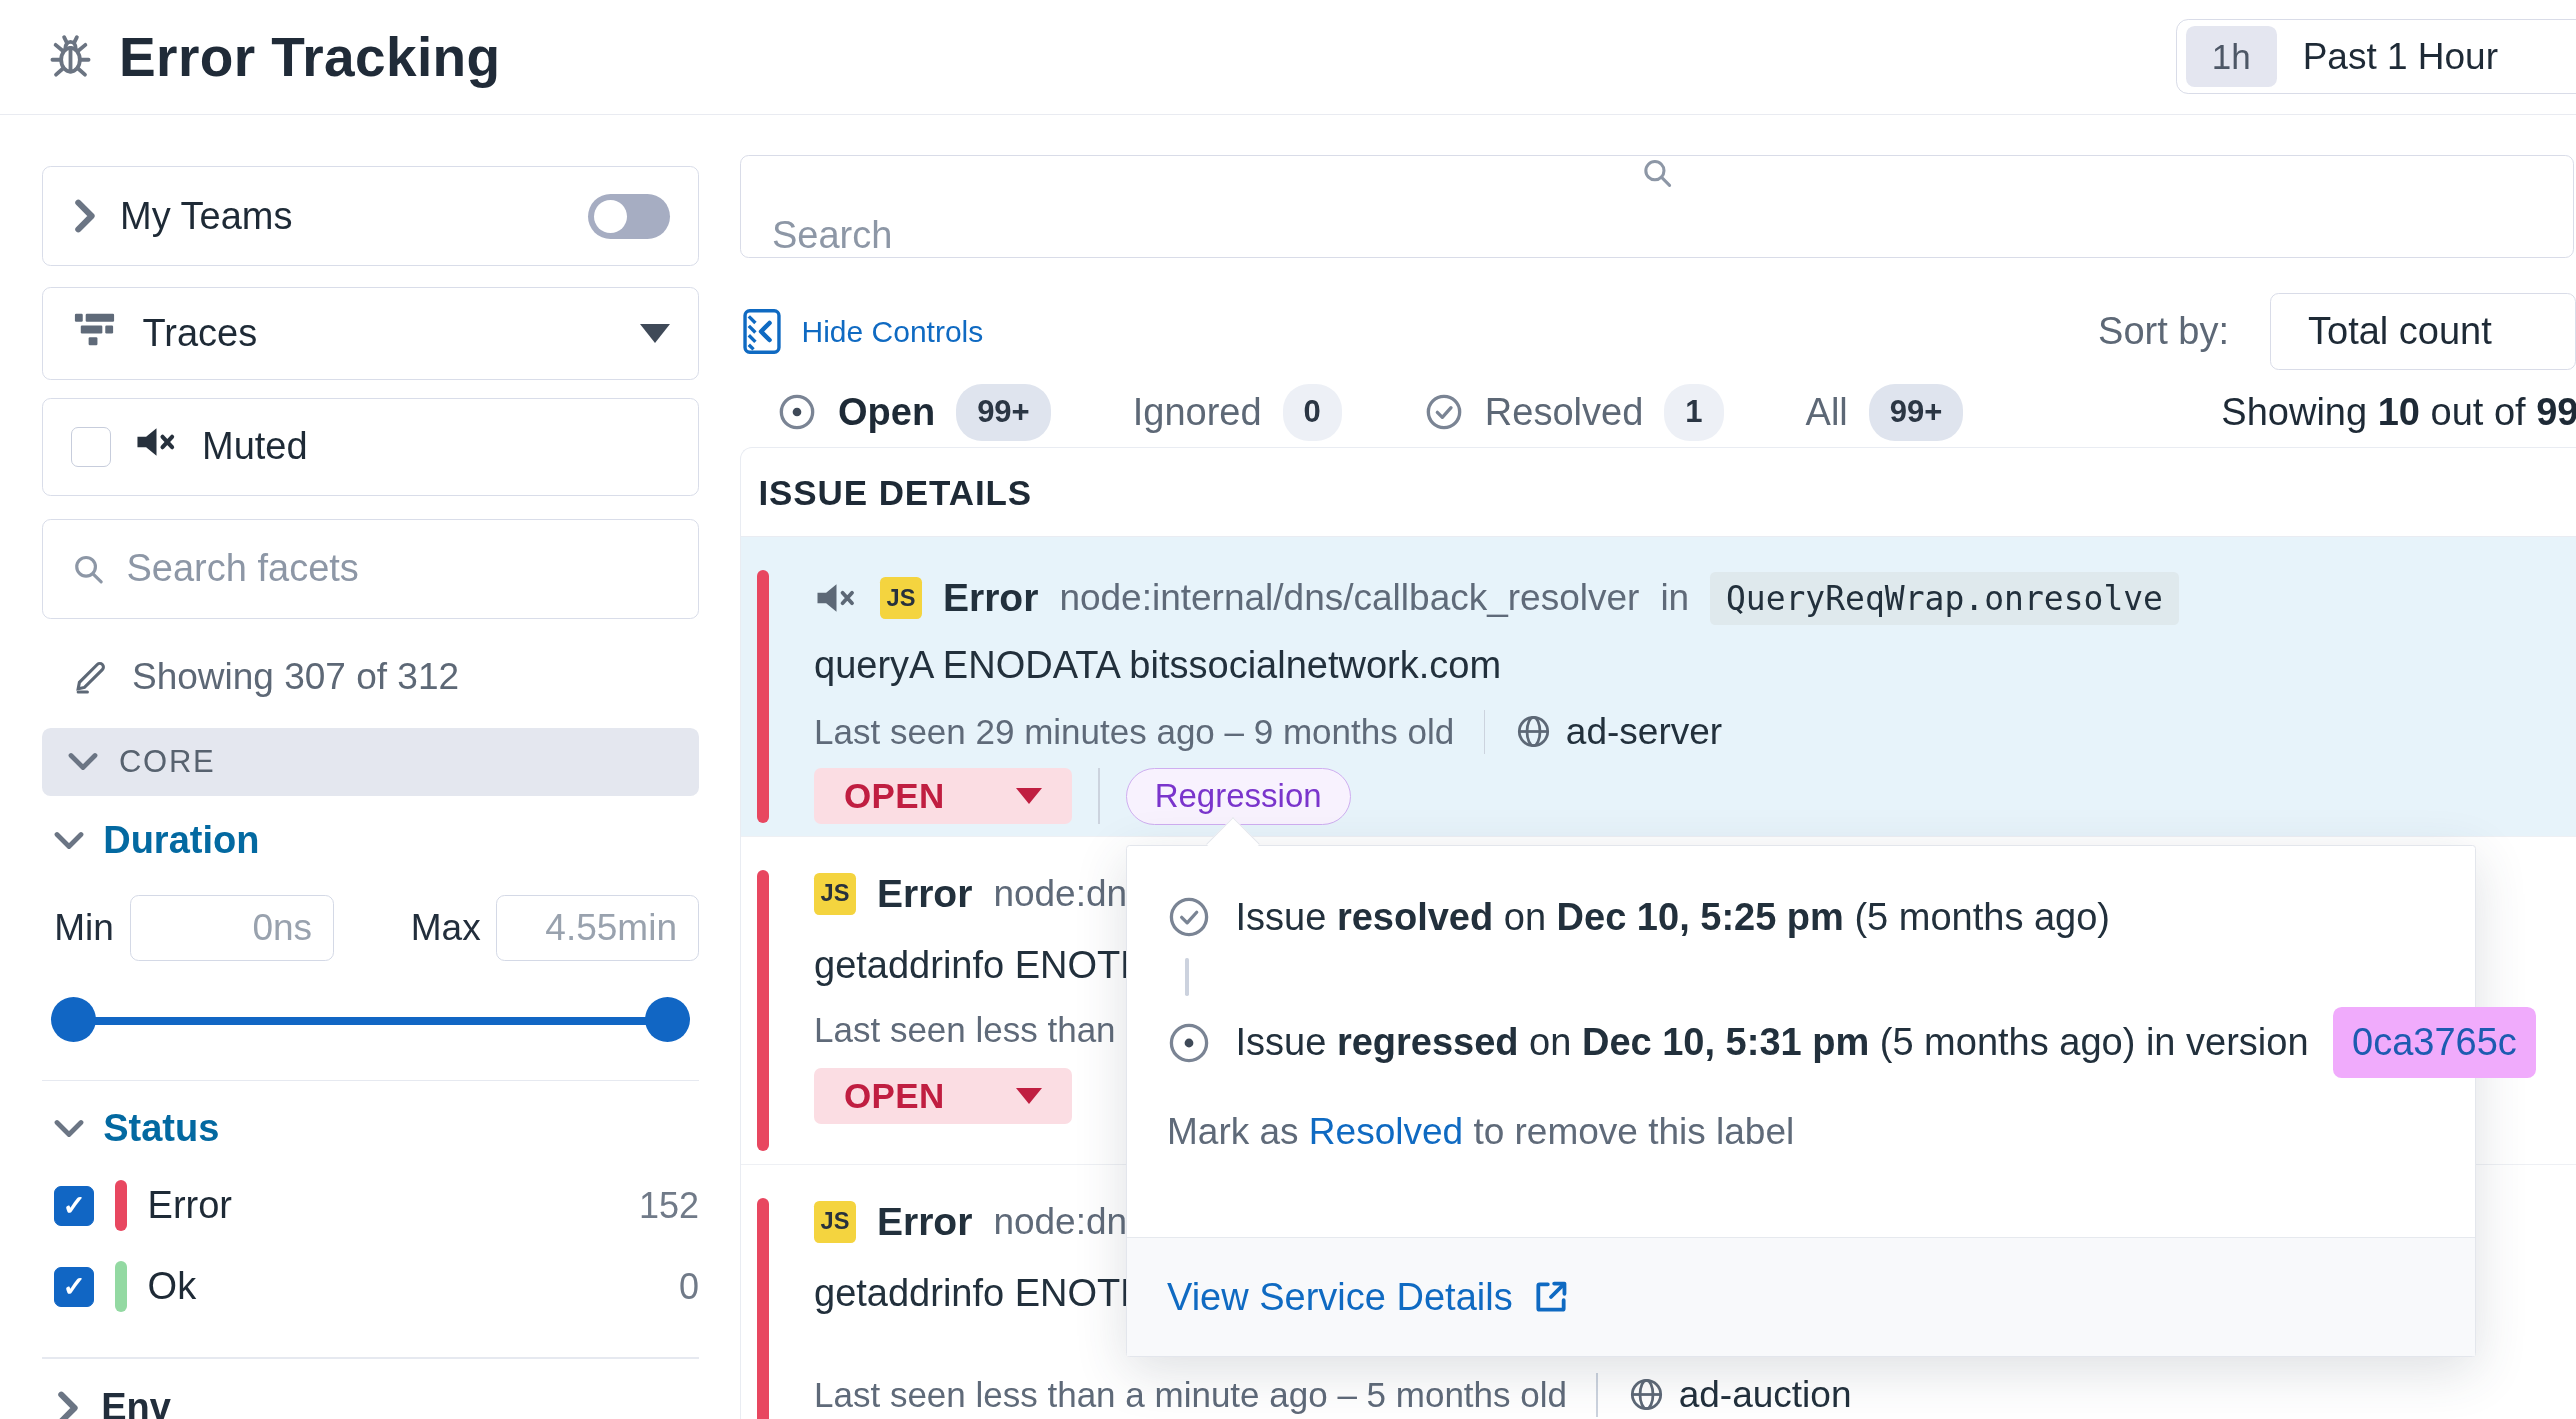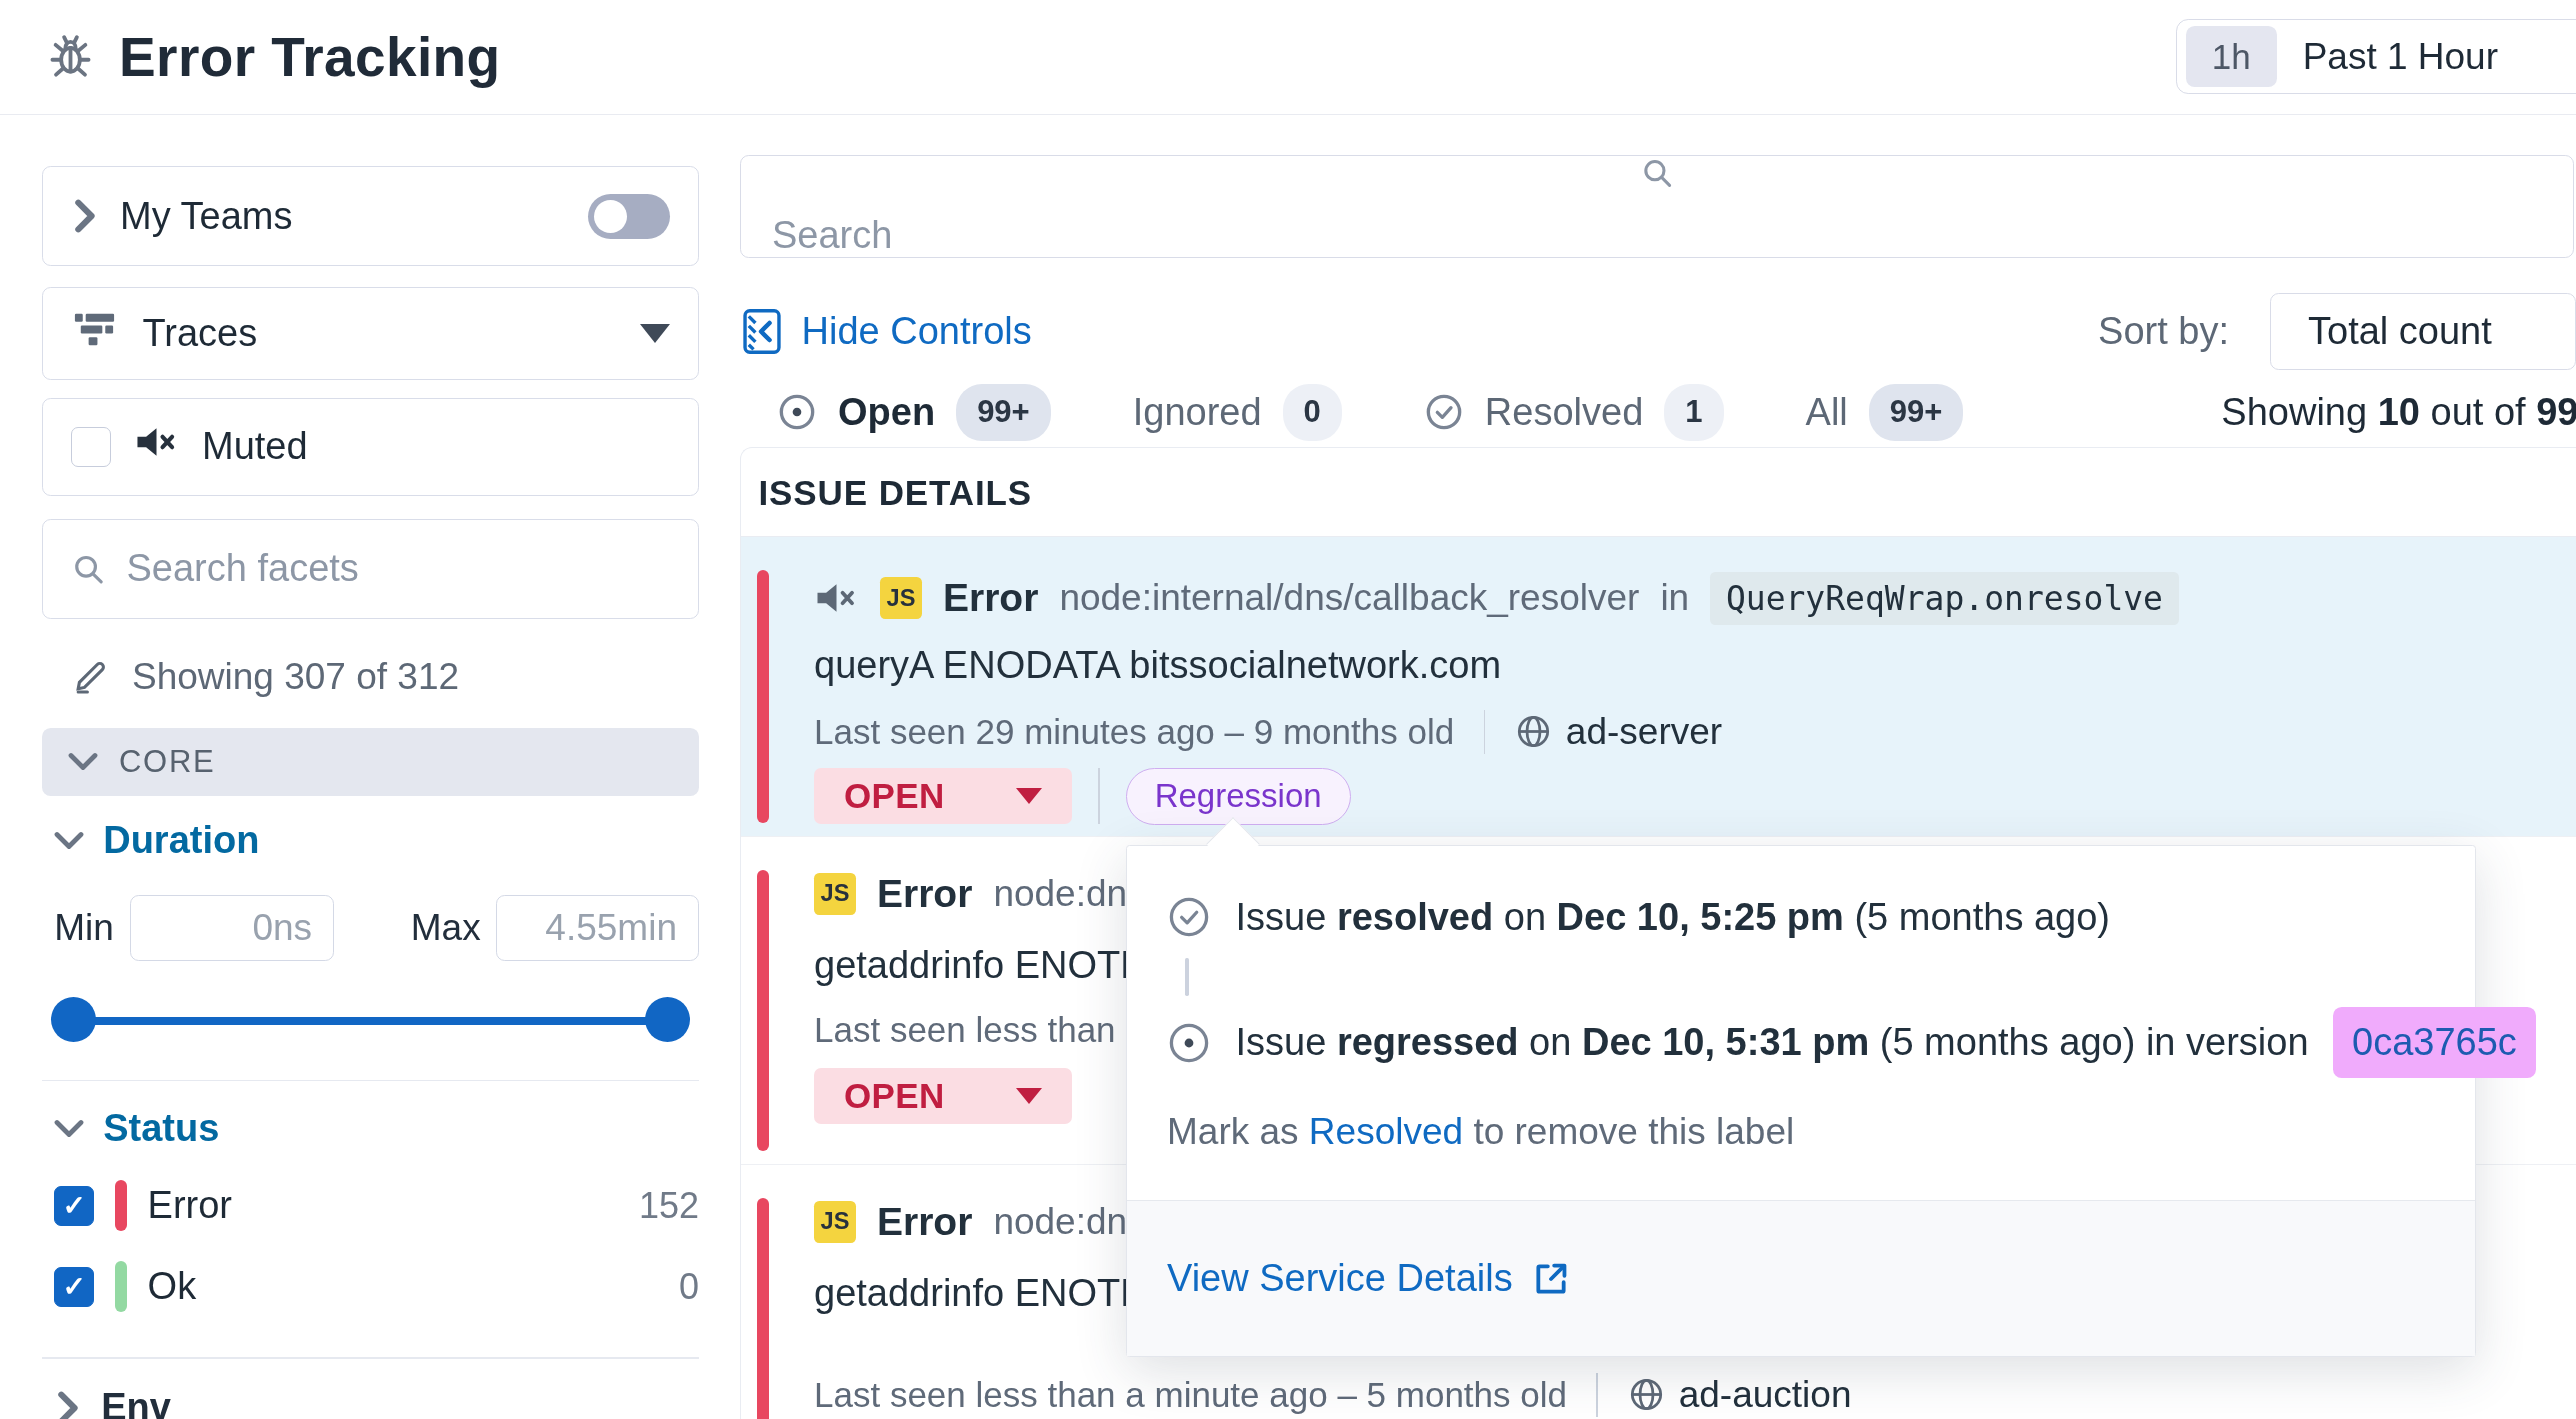--- a/index.html
+++ b/index.html
@@ -50,21 +50,21 @@
   .statusbar { width:11.4px; height:51px; border-radius:6.1px; flex:none; }
   .statuscount { margin-left:auto; font-size:36px; color:#707a88; }
   .envrow { display:flex; align-items:center; gap:21px; font-size:38px; font-weight:700; color:#222e3c; padding-left:12.2px; height:98px; cursor:pointer; }
 
   
   .main { position:absolute; left:740px; top:155px; right:0; bottom:0; }
   .msearch { position:absolute; top:0; left:0; right:1.7px; height:103px; border:1.7px solid #d9dce8; border-radius:8.7px; display:flex; align-items:center; padding:0 31px; gap:24.5px; background:#fff;flex-direction:column; }
   .msearch input { border:none; outline:none; font-size:38px; width:100%; font-family:"Liberation Sans",sans-serif; color:#1e2a36; }
   .msearch input::placeholder { color:#8d97a6; }
   .controls { position:absolute; top:133px; left:0; right:0; height:87px; display:flex; align-items:center; }
-  .hidecontrols { display:flex; align-items:center; gap:17.5px; color:#0f6ac2; font-size:38px; cursor:pointer; }
+  .hidecontrols { display:flex; align-items:center; gap:17.5px; color:#0f6ac2; font-size:30px; cursor:pointer; }
   .sortwrap { margin-left:auto; display:flex; align-items:center; }
   .sortlabel { font-size:38px; color:#5d6876; margin-right:41px; }
   .sortselect { border:1.7px solid #d9dce8; border-radius:8.7px; height:77px; display:flex; align-items:center; padding:0 37px; font-size:38px; color:#1e2a36; width:306px; cursor:pointer; background:#fff; }
 
   .tabs { position:absolute; top:222px; left:0; right:0; height:70px; display:flex; align-items:center; gap:82px; padding-left:37px; }
   .tab { display:flex; align-items:center; gap:21px; height:70px; cursor:pointer; position:relative; }
   .tab .tlabel { font-size:38px; color:#5d6876; }
   .tab.active .tlabel { color:#1e2a36; font-weight:600; }
   .tab.active::after { content:""; position:absolute; left:-5.2px; right:-5.2px; bottom:-12.2px; height:10.5px; background:#1166c4; }
   .badge { font-size:31px; font-weight:700; color:#2b3644; background:#dfe4ee; border-radius:26px; padding:10.5px 21px; }
@@ -107,21 +107,21 @@
   
   .popover { position:absolute; left:1126px; top:845px; width:1350px; height:512px; background:#fff; border:1.7px solid #e3e6ec; border-radius:3.5px; box-shadow:0 14px 52px rgba(50,60,80,.16); z-index:40; }
   .popover .pointer { position:absolute; left:87px; top:-21px; width:38px; height:38px; background:#fff; border-left:1.7px solid #e3e6ec; border-top:1.7px solid #e3e6ec; transform:rotate(45deg); }
   .prow { position:absolute; left:40px; display:flex; align-items:center; gap:24.5px; font-size:38px; color:#22303c; white-space:nowrap; }
   .prow b { font-weight:700; }
   .prow.resolved { top:49px; }
   .prow.regressed { top:161px; }
   .pconnector { position:absolute; left:58px; top:112px; width:3.5px; height:38px; background:#ccd2de; border-radius:1.7px; }
   .markline { position:absolute; left:40px; top:265px; font-size:37px; color:#5f6a79; }
   .markline a { color:#0f6ac2; text-decoration:none; cursor:pointer; }
-  .pfooter { position:absolute; left:0; right:0; bottom:0; height:156px; background:#f8f9fb; border-top:1.7px solid #e6e9ee; display:flex; align-items:center; padding-left:40px; }
+  .pfooter { position:absolute; left:0; right:0; bottom:0; height:119px; background:#f8f9fb; border-top:1.7px solid #e6e9ee; display:flex; align-items:center; padding-left:40px; }
   .viewsvc { display:flex; align-items:center; gap:19px; color:#0f6ac2; font-size:38px; cursor:pointer; }
   .verchip { background:#f0abfc; color:#1d5bb0; border-radius:8.7px; padding:14px 19px; font-size:38px; cursor:pointer; }
 </style>
 </head>
 <body>
 
 <div class="app">
 
   <div class="header">
     <span>

